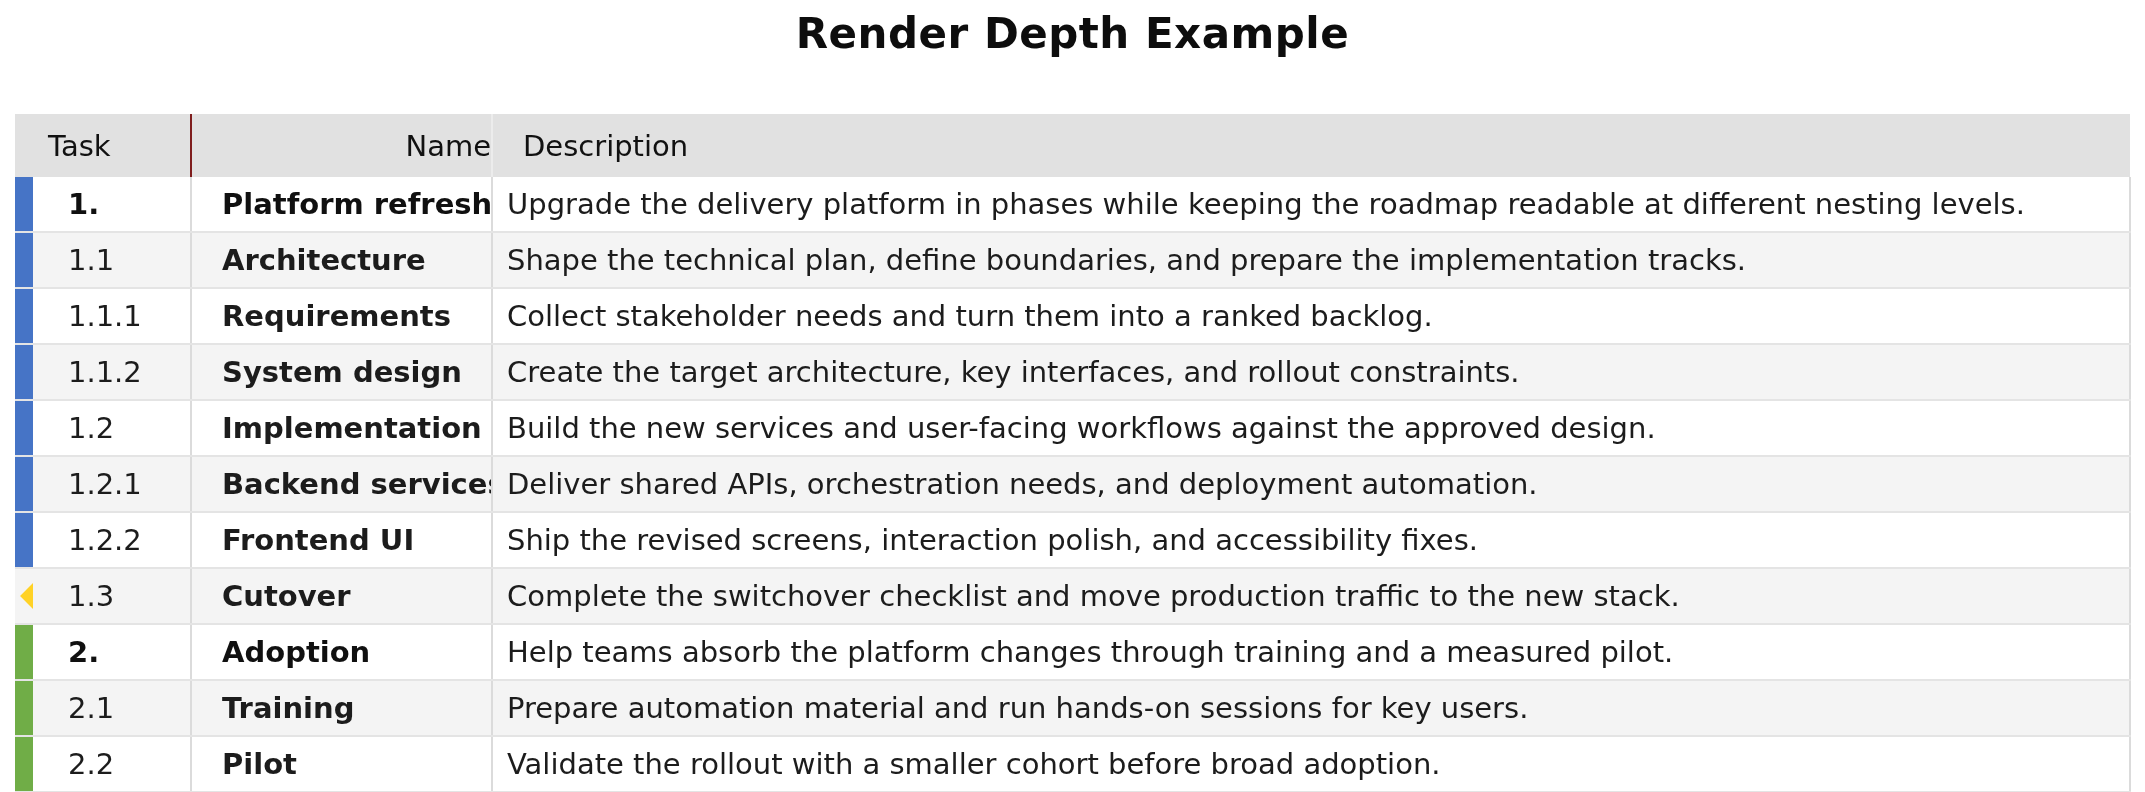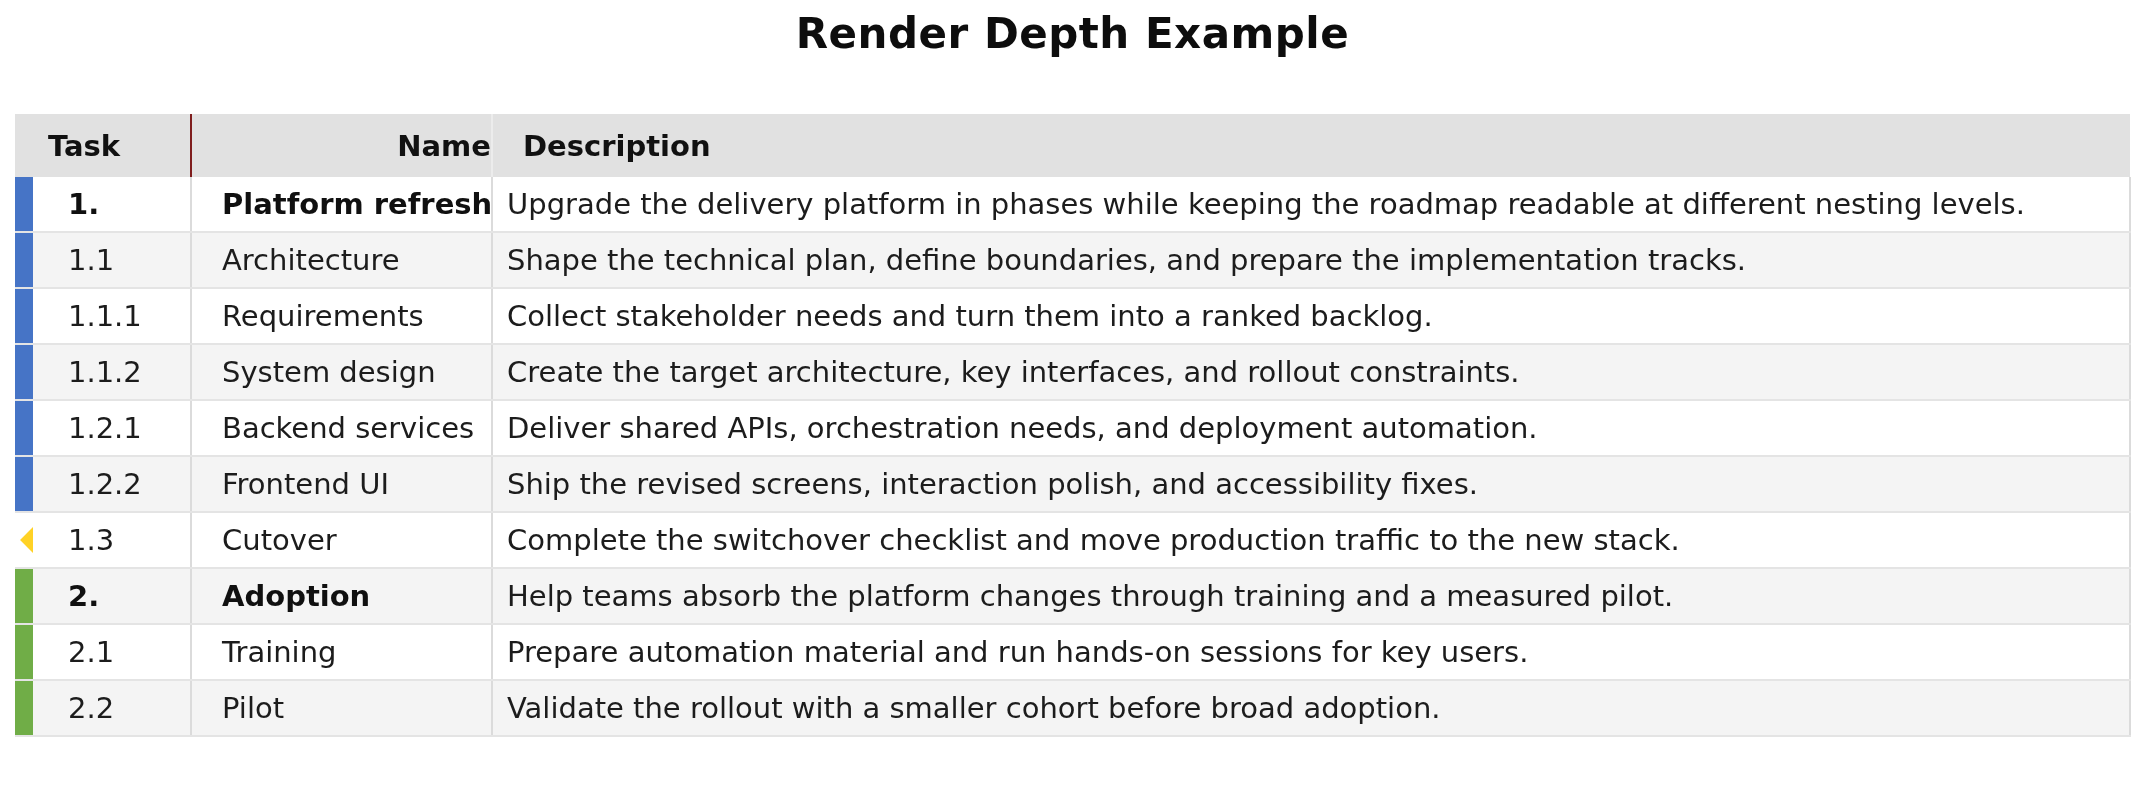--- a/index.html
+++ b/index.html
@@ -21,37 +21,37 @@
     position:absolute;top:114px;left:15px;width:2115px;
     border-collapse:collapse;table-layout:fixed;
   }
   col.c-bar{width:18px;}
   col.c-task{width:158px;}
   col.c-name{width:301px;}
   col.c-desc{width:1638px;}
 
   th{
     height:63px;background:#e1e1e1;
-    font-size:29px;font-weight:700;text-align:left;
+    font-size:29px;font-weight:400;text-align:left;
     padding:0;color:#111;
   }
   th.task-col{padding-left:15px;}
   th.name-col{padding-left:30px;border-left:2px solid #7f1d1d;text-align:right;}
   th.desc-col{padding-left:30px;border-left:2px solid #ececec;}
 
   td{
     height:54px;font-size:29px;padding:0;
     border-bottom:2px solid #e4e4e4;
     background:#ffffff;color:#1c1c1c;
     white-space:nowrap;overflow:hidden;
   }
   tbody tr:nth-child(even) td{background:#f4f4f4;}
 
   td.task-cell{padding-left:35px;}
-  td.name-cell{padding-left:30px;border-left:2px solid #dbdbdb;}
+  td.name-cell{padding-left:30px;border-left:2px solid #dbdbdb;font-weight:bold;}
   td.desc-cell{padding-left:14px;border-left:2px solid #dbdbdb;border-right:2px solid #dbdbdb;}
 
   tr.summary td.task-cell, tr.summary td.name-cell{font-weight:700;color:#101010;}
 
   td.bar-cell{padding:0;position:relative;}
   td.bar-cell.accent-fill{background-clip:padding-box;}
 
   .diamond{
     position:absolute;left:9px;top:50%;
     width:19px;height:19px;
@@ -99,20 +99,26 @@
           <td class="desc-cell">Collect stakeholder needs and turn them into a ranked backlog.</td>
         </tr>
         <tr>
           <td class="bar-cell accent-fill" style="background: rgb(70, 116, 198);"></td>
           <td class="task-cell">1.1.2</td>
           <td class="name-cell">System design</td>
           <td class="desc-cell">Create the target architecture, key interfaces, and rollout constraints.</td>
         </tr>
         <tr>
           <td class="bar-cell accent-fill" style="background: rgb(70, 116, 198);"></td>
+          <td class="task-cell">1.2</td>
+          <td class="name-cell">Implementation</td>
+          <td class="desc-cell">Build the new services and user-facing workflows against the approved design.</td>
+        </tr>
+        <tr>
+          <td class="bar-cell accent-fill" style="background: rgb(70, 116, 198);"></td>
           <td class="task-cell">1.2.1</td>
           <td class="name-cell">Backend services</td>
           <td class="desc-cell">Deliver shared APIs, orchestration needs, and deployment automation.</td>
         </tr>
         <tr>
           <td class="bar-cell accent-fill" style="background: rgb(70, 116, 198);"></td>
           <td class="task-cell">1.2.2</td>
           <td class="name-cell">Frontend UI</td>
           <td class="desc-cell">Ship the revised screens, interaction polish, and accessibility fixes.</td>
         </tr>

